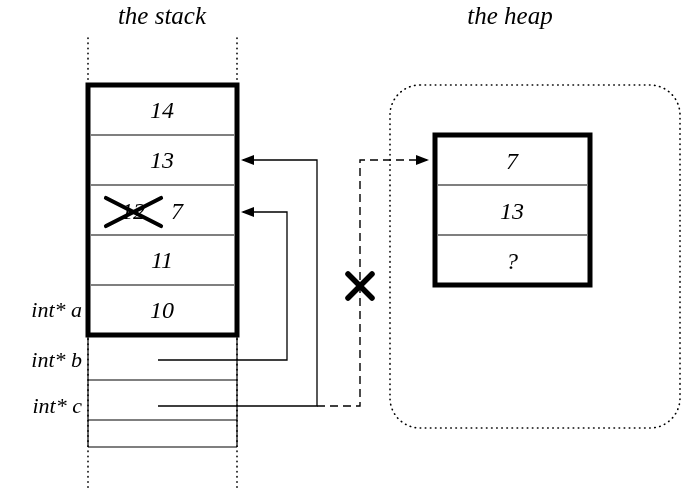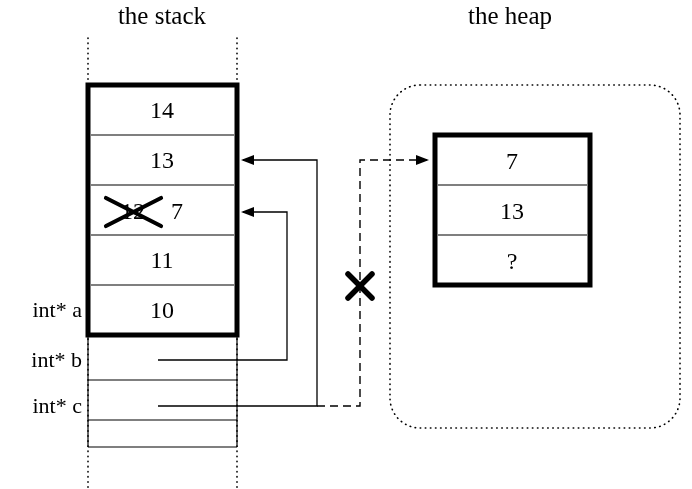--- a/index.html
+++ b/index.html
@@ -9,20 +9,21 @@
   }
   body {
     width: 692px;
     height: 489px;
     overflow: hidden;
   }
   .diagram-wrap {
     position: relative;
     width: 624px;
     height: 489px;
+    font-style: italic;
   }
   svg text {
     font-family: "Liberation Serif", "DejaVu Serif", serif;
     fill: #000000;
   }
   .title-text   { font-size: 25px; }
   .cell-text    { font-size: 24px; }
   .var-text     { font-size: 22px; }
   .thin-line    { stroke: #000; stroke-width: 1.2; fill: none; }
   .thick-box    { stroke: #000; stroke-width: 5; fill: #ffffff; }

